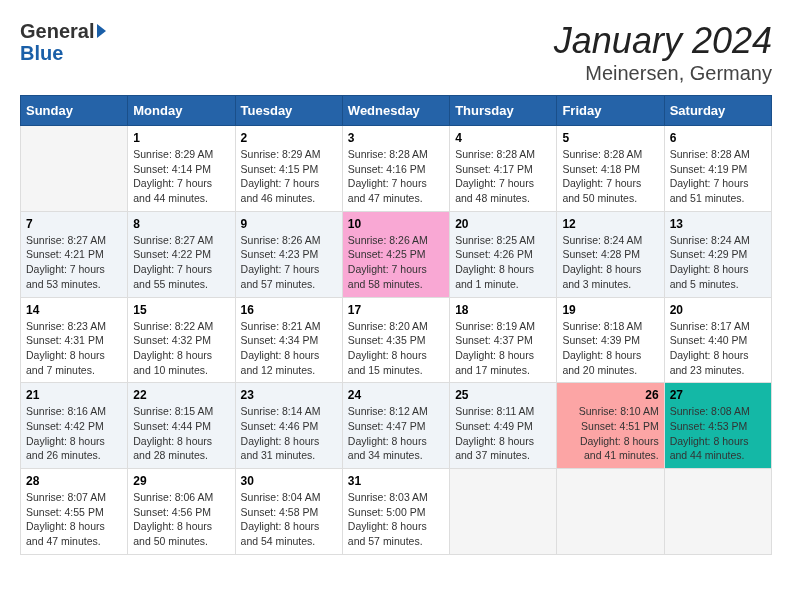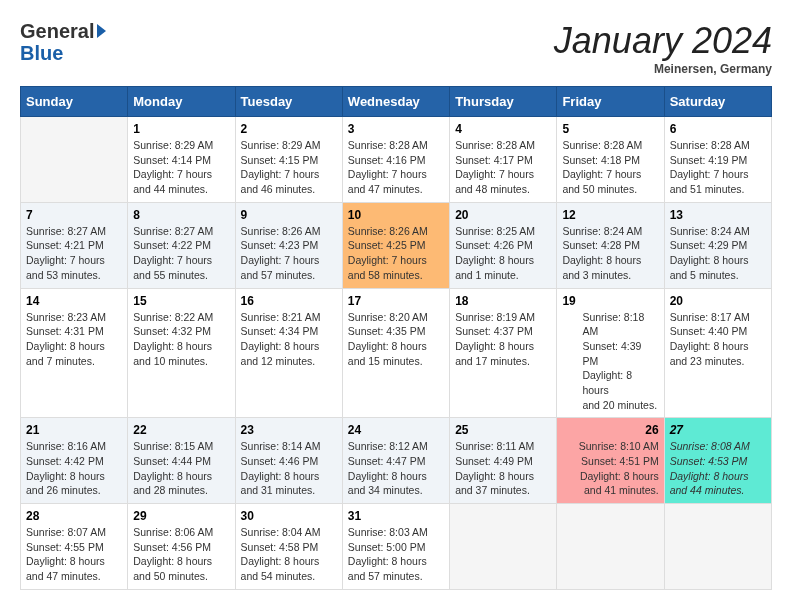--- a/index.html
+++ b/index.html
@@ -19,23 +19,22 @@
     .title-area {
       text-align: right;
     }
     .month-title {
       font-size: 36px;
       font-weight: normal;
       color: #222;
       font-style: italic;
     }
     .location {
-      font-size: 12px;
+      font-size: 20px;
       color: #444;
-      font-weight: bold;
     }
     .calendar {
       width: 100%;
       border-collapse: collapse;
       font-size: 11px;
     }
     .calendar th {
       background-color: #2563a8;
       color: #fff;
       padding: 7px 5px;
@@ -189,21 +188,21 @@
 Daylight: 7 hours
 and 55 minutes.</div>
         </td>
         <td style="background: rgb(240, 244, 248);">
           <span class="day-num">9</span>
           <div class="day-info" style="white-space: pre-line;">Sunrise: 8:26 AM
 Sunset: 4:23 PM
 Daylight: 7 hours
 and 57 minutes.</div>
         </td>
-        <td style="background: #fdba74;">
+        <td style="background: #f9a8d4;">
           <span class="day-num">10</span>
           <div class="day-info" style="white-space: pre-line;">Sunrise: 8:26 AM
 Sunset: 4:25 PM
 Daylight: 7 hours
 and 58 minutes.</div>
         </td>
         <td style="background: rgb(240, 244, 248);">
           <span class="day-num">20</span>
           <div class="day-info" style="white-space: pre-line;">Sunrise: 8:25 AM
 Sunset: 4:26 PM
@@ -256,21 +255,21 @@
         </td>
         <td>
           <span class="day-num">18</span>
           <div class="day-info" style="white-space: pre-line;">Sunrise: 8:19 AM
 Sunset: 4:37 PM
 Daylight: 8 hours
 and 17 minutes.</div>
         </td>
         <td>
           <span class="day-num">19</span>
-          <div class="day-info" style="white-space: pre-line; margin-left: 20px;">Sunrise: 8:18 AM
+          <div class="day-info" style="white-space: pre-line;">Sunrise: 8:18 AM
 Sunset: 4:39 PM
 Daylight: 8 hours
 and 20 minutes.</div>
         </td>
         <td>
           <span class="day-num">20</span>
           <div class="day-info" style="white-space: pre-line;">Sunrise: 8:17 AM
 Sunset: 4:40 PM
 Daylight: 8 hours
 and 23 minutes.</div>
@@ -312,21 +311,21 @@
 Daylight: 8 hours
 and 37 minutes.</div>
         </td>
         <td style="background: #fca5a5; text-align: right;">
           <span class="day-num">26</span>
           <div class="day-info" style="white-space: pre-line;">Sunrise: 8:10 AM
 Sunset: 4:51 PM
 Daylight: 8 hours
 and 41 minutes.</div>
         </td>
-        <td style="background: #5eead4; font-style: italic;">
+        <td style="background: #14b8a6;">
           <span class="day-num">27</span>
           <div class="day-info" style="white-space: pre-line;">Sunrise: 8:08 AM
 Sunset: 4:53 PM
 Daylight: 8 hours
 and 44 minutes.</div>
         </td>
       </tr>
       <tr>
         <td>
           <span class="day-num">28</span>

